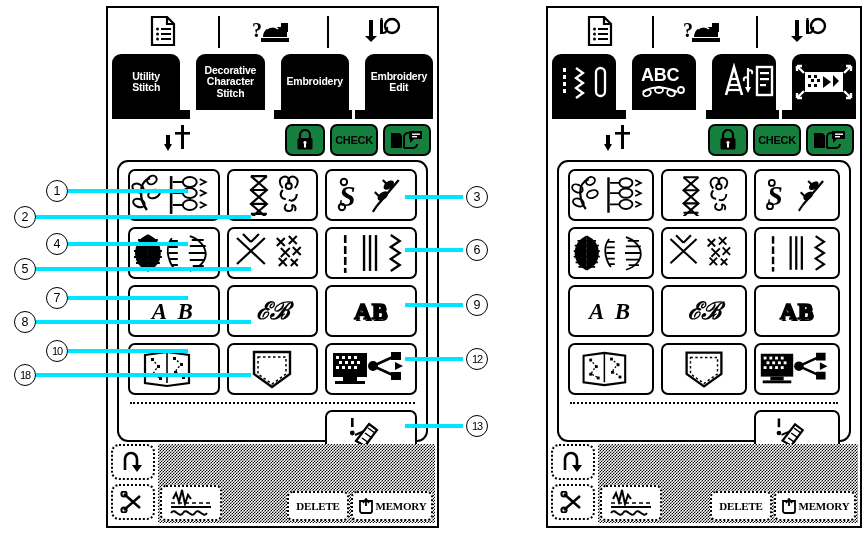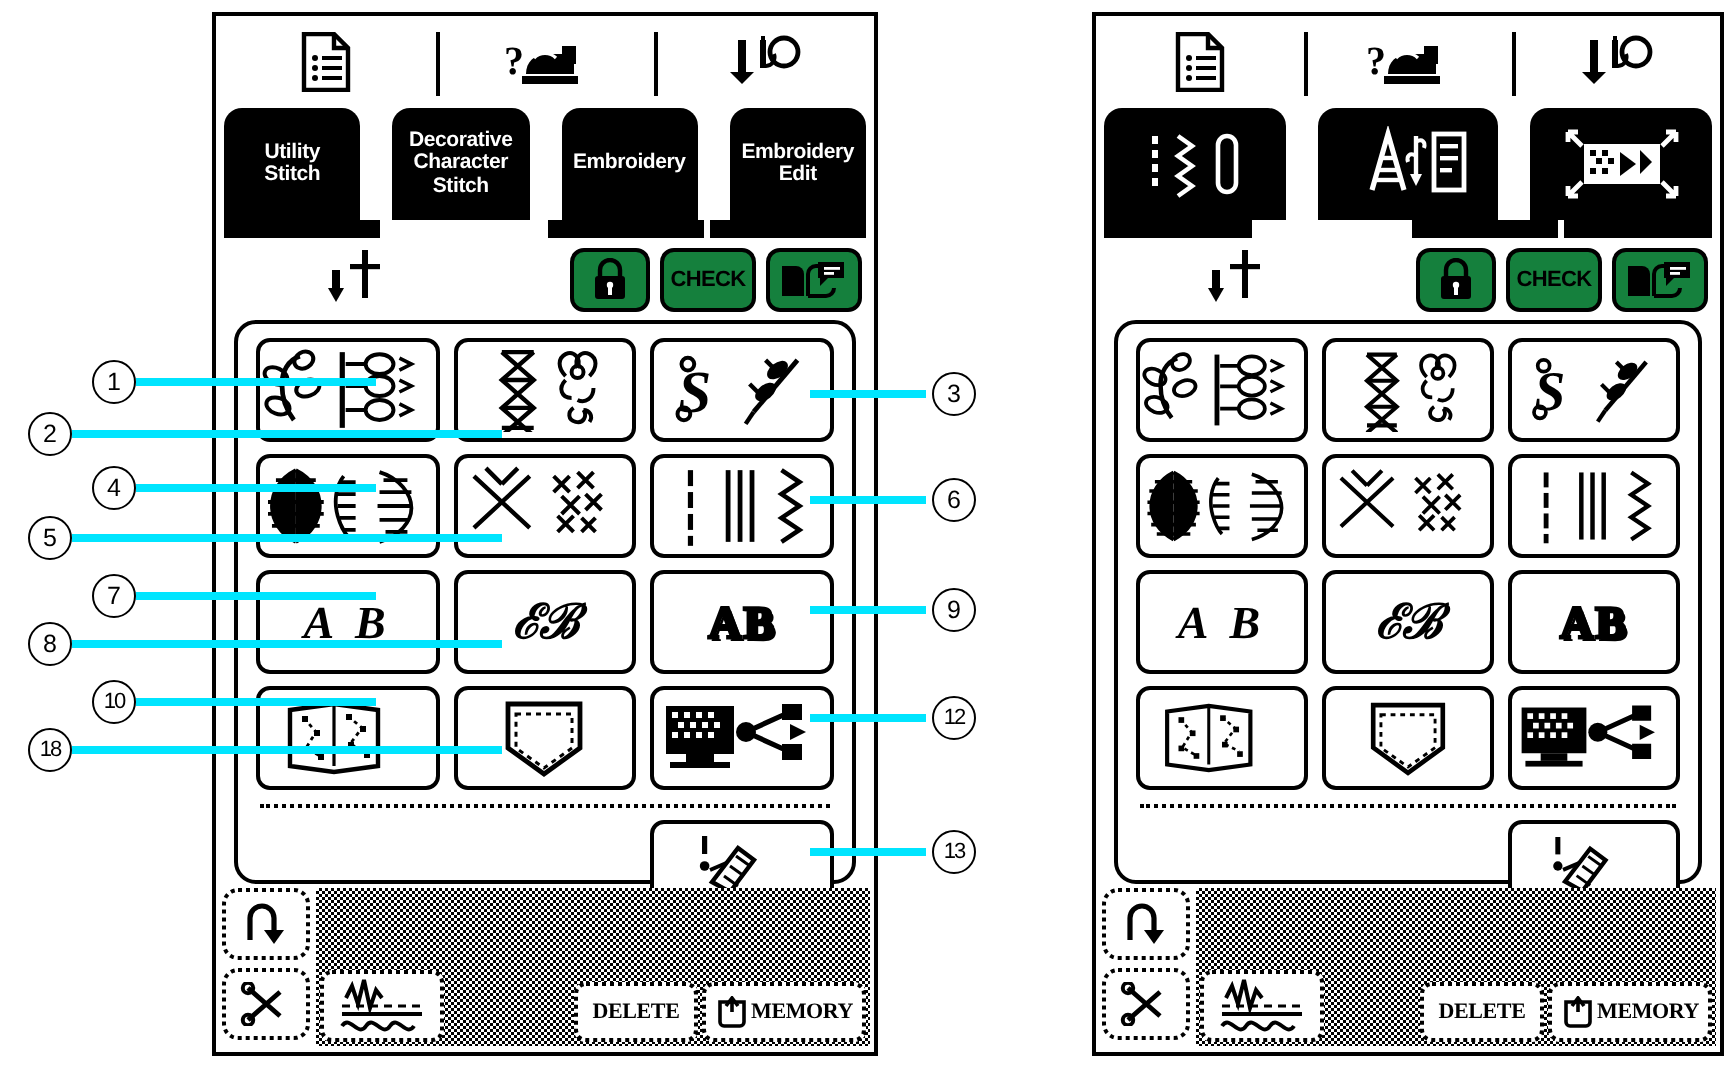--- a/index.html
+++ b/index.html
@@ -523,20 +523,30 @@
           <rect x="7" y="5" width="3" height="4"></rect>
               <rect x="7" y="12" width="3" height="4"></rect>
           <rect x="7" y="19" width="3" height="4"></rect>
               <rect x="7" y="26" width="3" height="4"></rect>
         </g>
         <path d="M20 5l7 5-7 5 7 5-7 5 7 5-7 5" fill="none" stroke="#fff" stroke-width="2.3"></path>
         <rect x="40" y="5" width="9" height="28" rx="4.5" fill="none" stroke="#fff" stroke-width="2.3"></rect>
       </svg>
     </div>
     <div class="tab icontab">
+      <svg width="62" height="40" viewBox="0 0 62 40">
+        <text x="8" y="19" font-family="Liberation Sans, sans-serif" font-size="18" font-weight="bold" fill="#fff">ABC</text>
+        <path d="M10 30c8-6 22-6 34 0" fill="none" stroke="#fff" stroke-width="2.2"></path>
+        <ellipse cx="14" cy="31" rx="4" ry="3" transform="rotate(-25 14 31)" fill="none" stroke="#fff" stroke-width="1.8"></ellipse>
+        <ellipse cx="26" cy="28" rx="4" ry="3" fill="none" stroke="#fff" stroke-width="1.8"></ellipse>
+        <ellipse cx="38" cy="31" rx="4" ry="3" transform="rotate(25 38 31)" fill="none" stroke="#fff" stroke-width="1.8"></ellipse>
+        <circle cx="48" cy="28" r="3" fill="none" stroke="#fff" stroke-width="1.8"></circle>
+      </svg>
+    </div>
+    <div class="tab icontab">
       <svg width="60" height="38" viewBox="0 0 60 38">
         <path d="M12 32L20 4l8 28" fill="none" stroke="#fff" stroke-width="2.6"></path>
         <path d="M15 22h10" stroke="#fff" stroke-width="2.2"></path>
         <path d="M14 27h12" stroke="#fff" stroke-width="2.2"></path>
         <path d="M17 16h6" stroke="#fff" stroke-width="2.2"></path>
         <path d="M34 5v22" stroke="#fff" stroke-width="2.2"></path>
         <path d="M31 24l3 6 3-6" fill="#fff"></path>
         <path d="M34 8c3-2 5 0 4 3" fill="none" stroke="#fff" stroke-width="2"></path>
         <path d="M34 15c-3-2-5 0-4 3" fill="none" stroke="#fff" stroke-width="2"></path>
         <rect x="43" y="4" width="15" height="28" fill="none" stroke="#fff" stroke-width="2.4"></rect>

